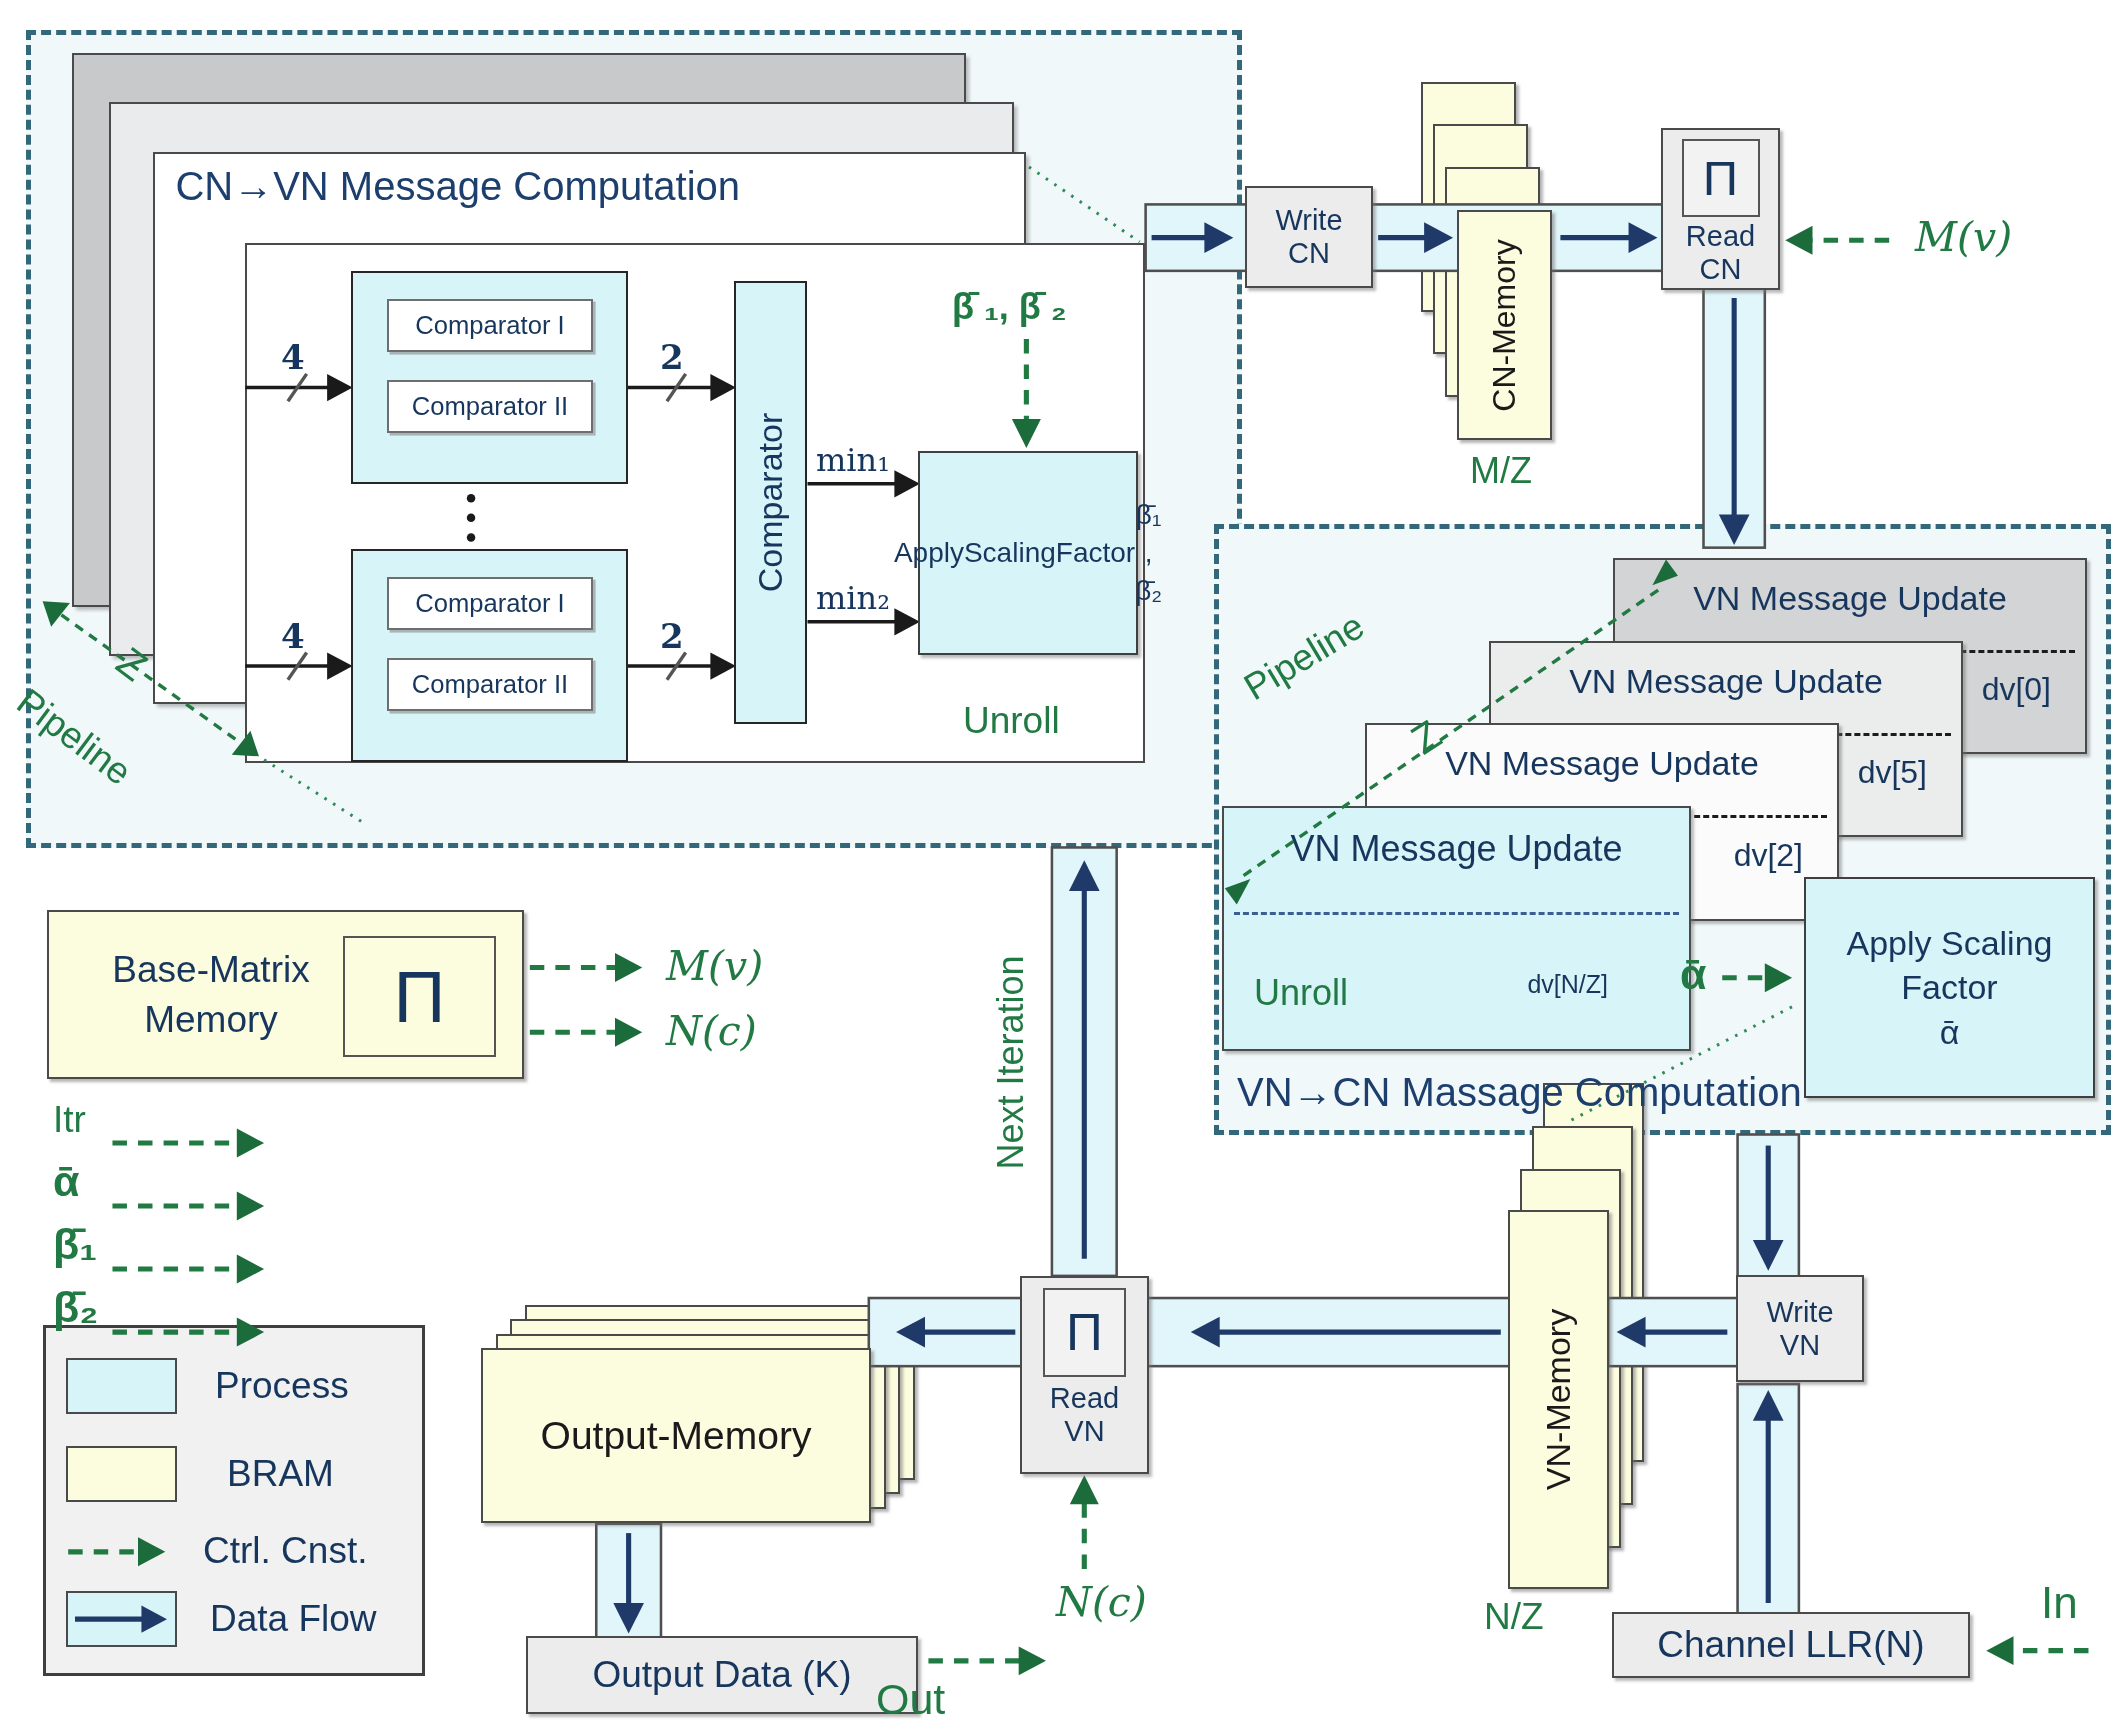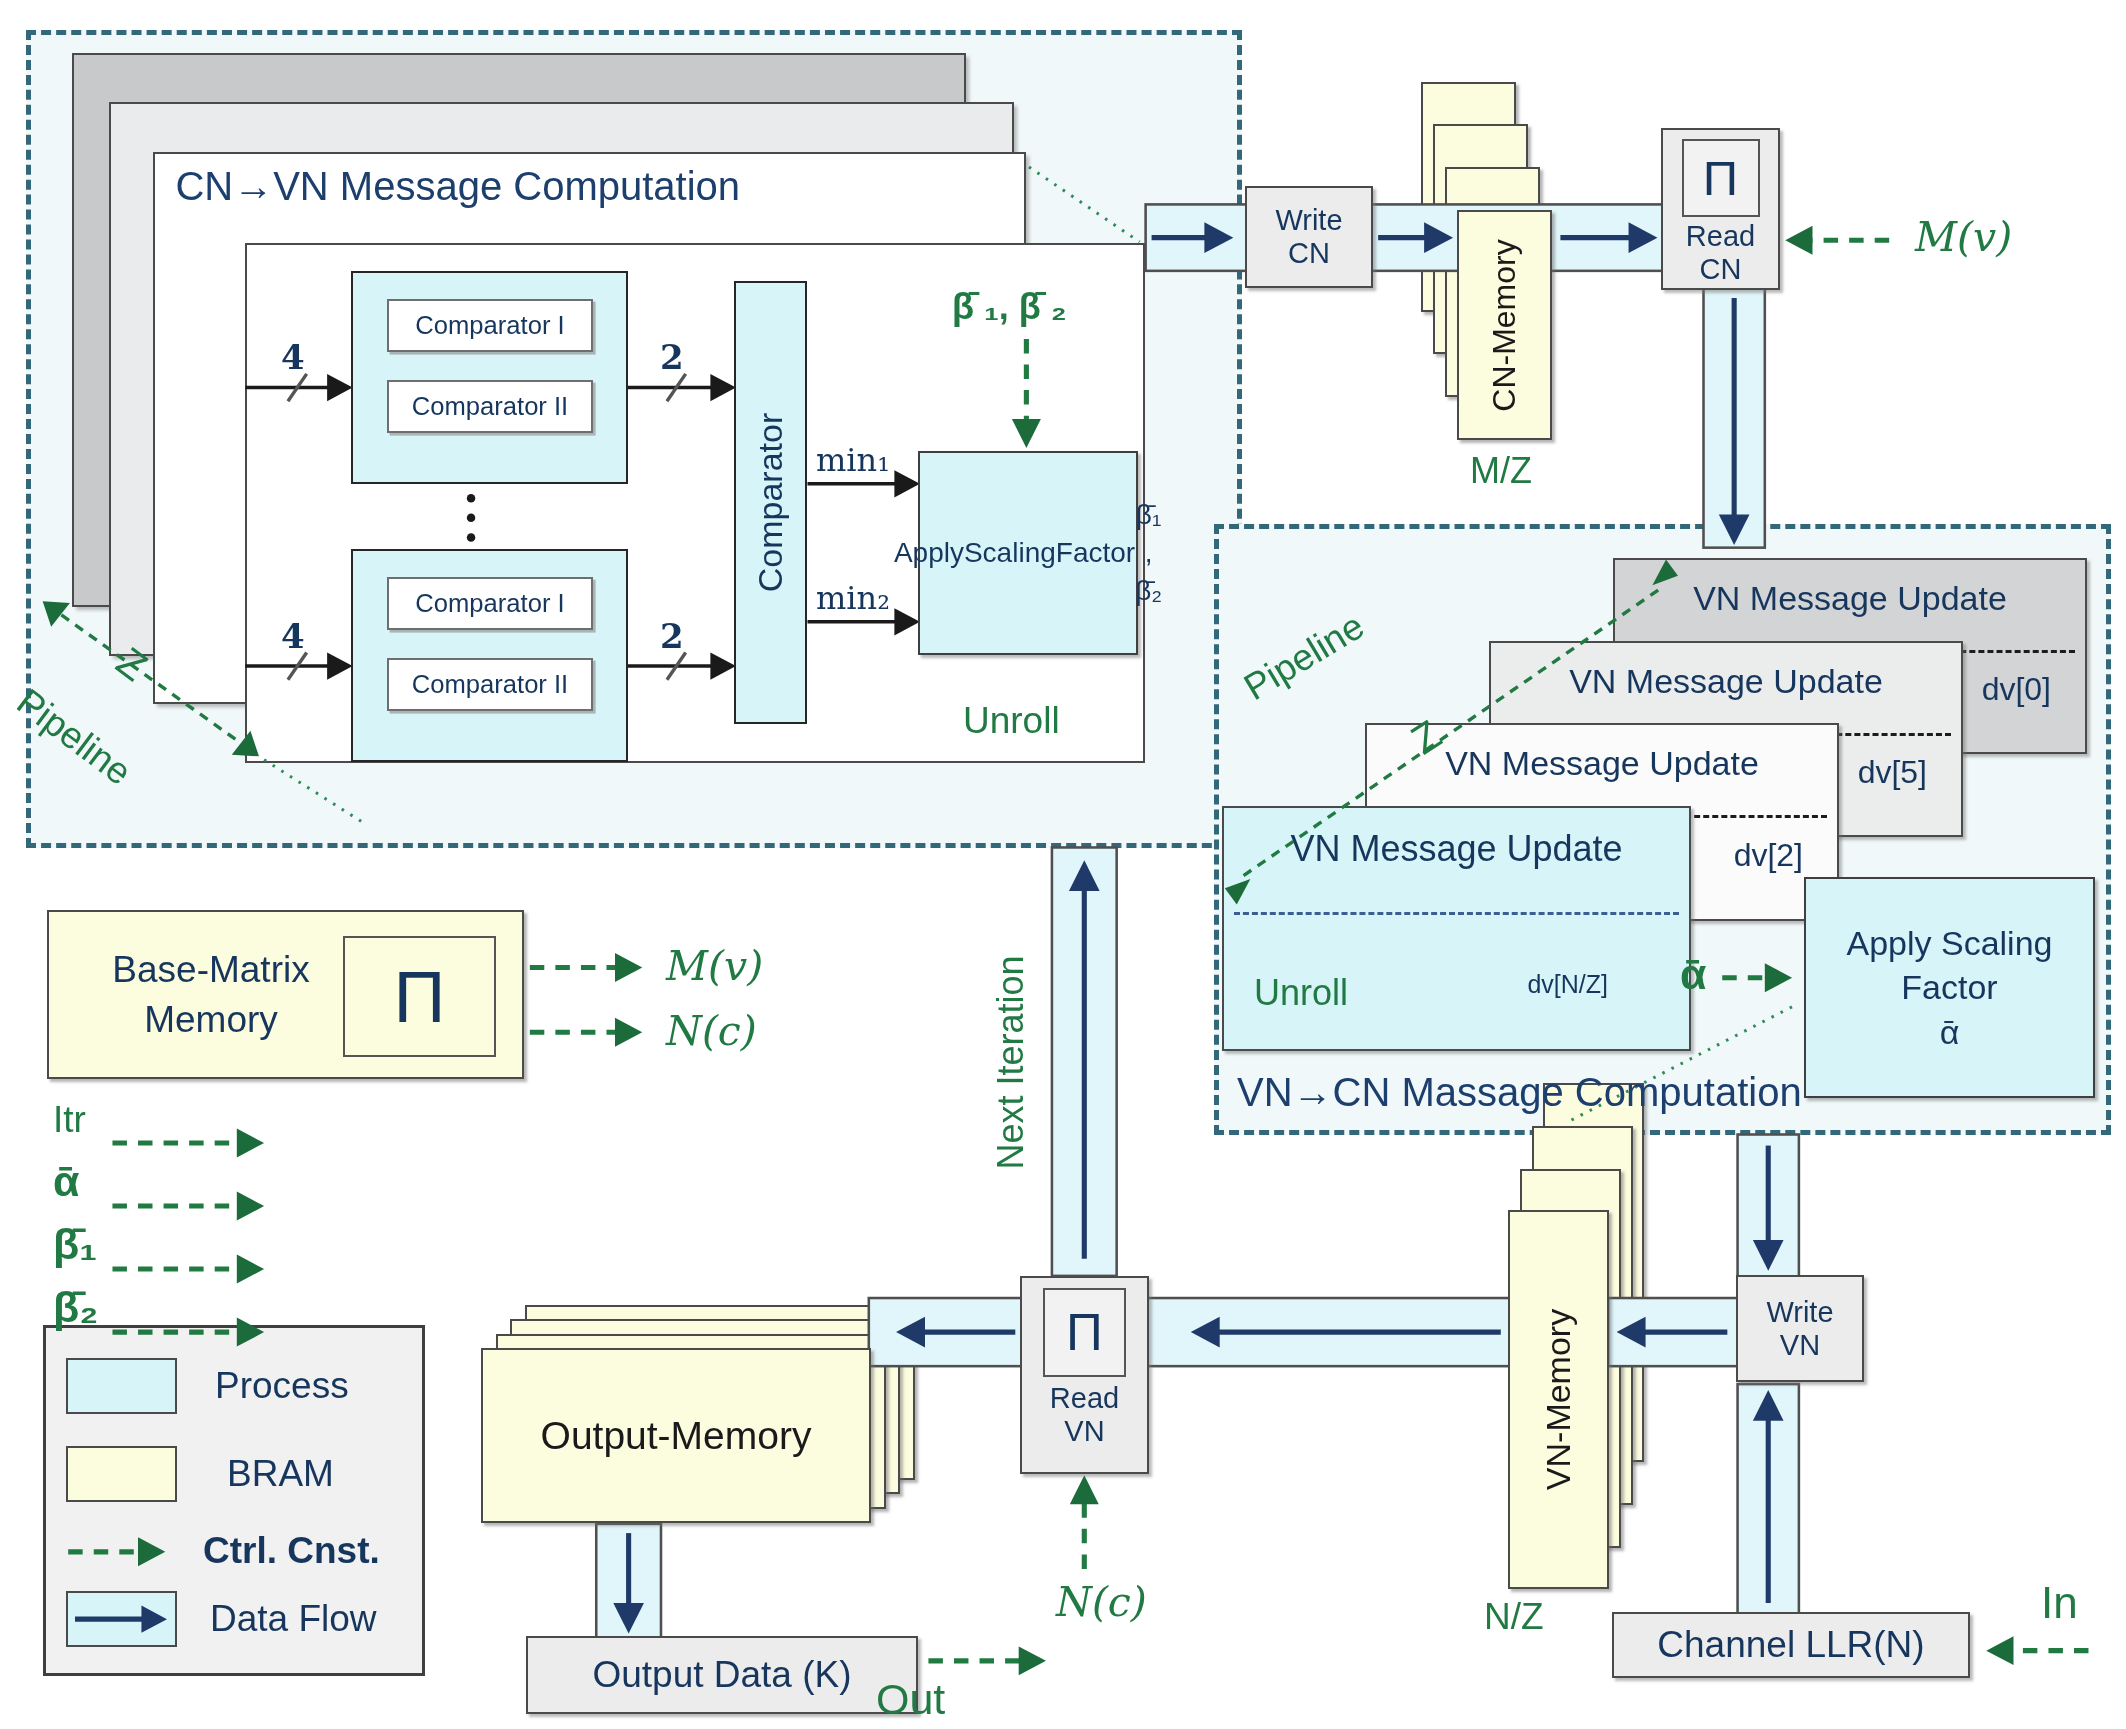--- a/index.html
+++ b/index.html
@@ -314,17 +314,17 @@
   <div class="abs lbl iserif green z3" style="left:666px;top:942px;font-size:41px;">M(v)</div>
   <div class="abs lbl iserif green z3" style="left:666px;top:1007px;font-size:41px;">N(c)</div>
 
   <div class="abs lbl green z3" style="left:53px;top:1099px;font-size:37px;">Itr</div>
   <div class="abs lbl green z3" style="left:53px;top:1157px;font-size:43px;font-weight:bold;">ᾱ</div>
   <div class="abs lbl green z3" style="left:53px;top:1220px;font-size:43px;font-weight:bold;">β̄₁</div>
   <div class="abs lbl green z3" style="left:53px;top:1283px;font-size:43px;font-weight:bold;">β̄₂</div>
 
   <div class="abs lbl z3" style="left:215px;top:1365px;font-size:37px;">Process</div>
   <div class="abs lbl z3" style="left:227px;top:1453px;font-size:37px;">BRAM</div>
-  <div class="abs lbl z3" style="left:203px;top:1530px;font-size:37px;font-weight:bold;">Ctrl. Cnst.</div>
+  <div class="abs lbl z3" style="left:203px;top:1530px;font-size:37px;">Ctrl. Cnst.</div>
   <div class="abs lbl z3" style="left:210px;top:1598px;font-size:37px;">Data Flow</div>
 
 </div>
 
 
 </body></html>

